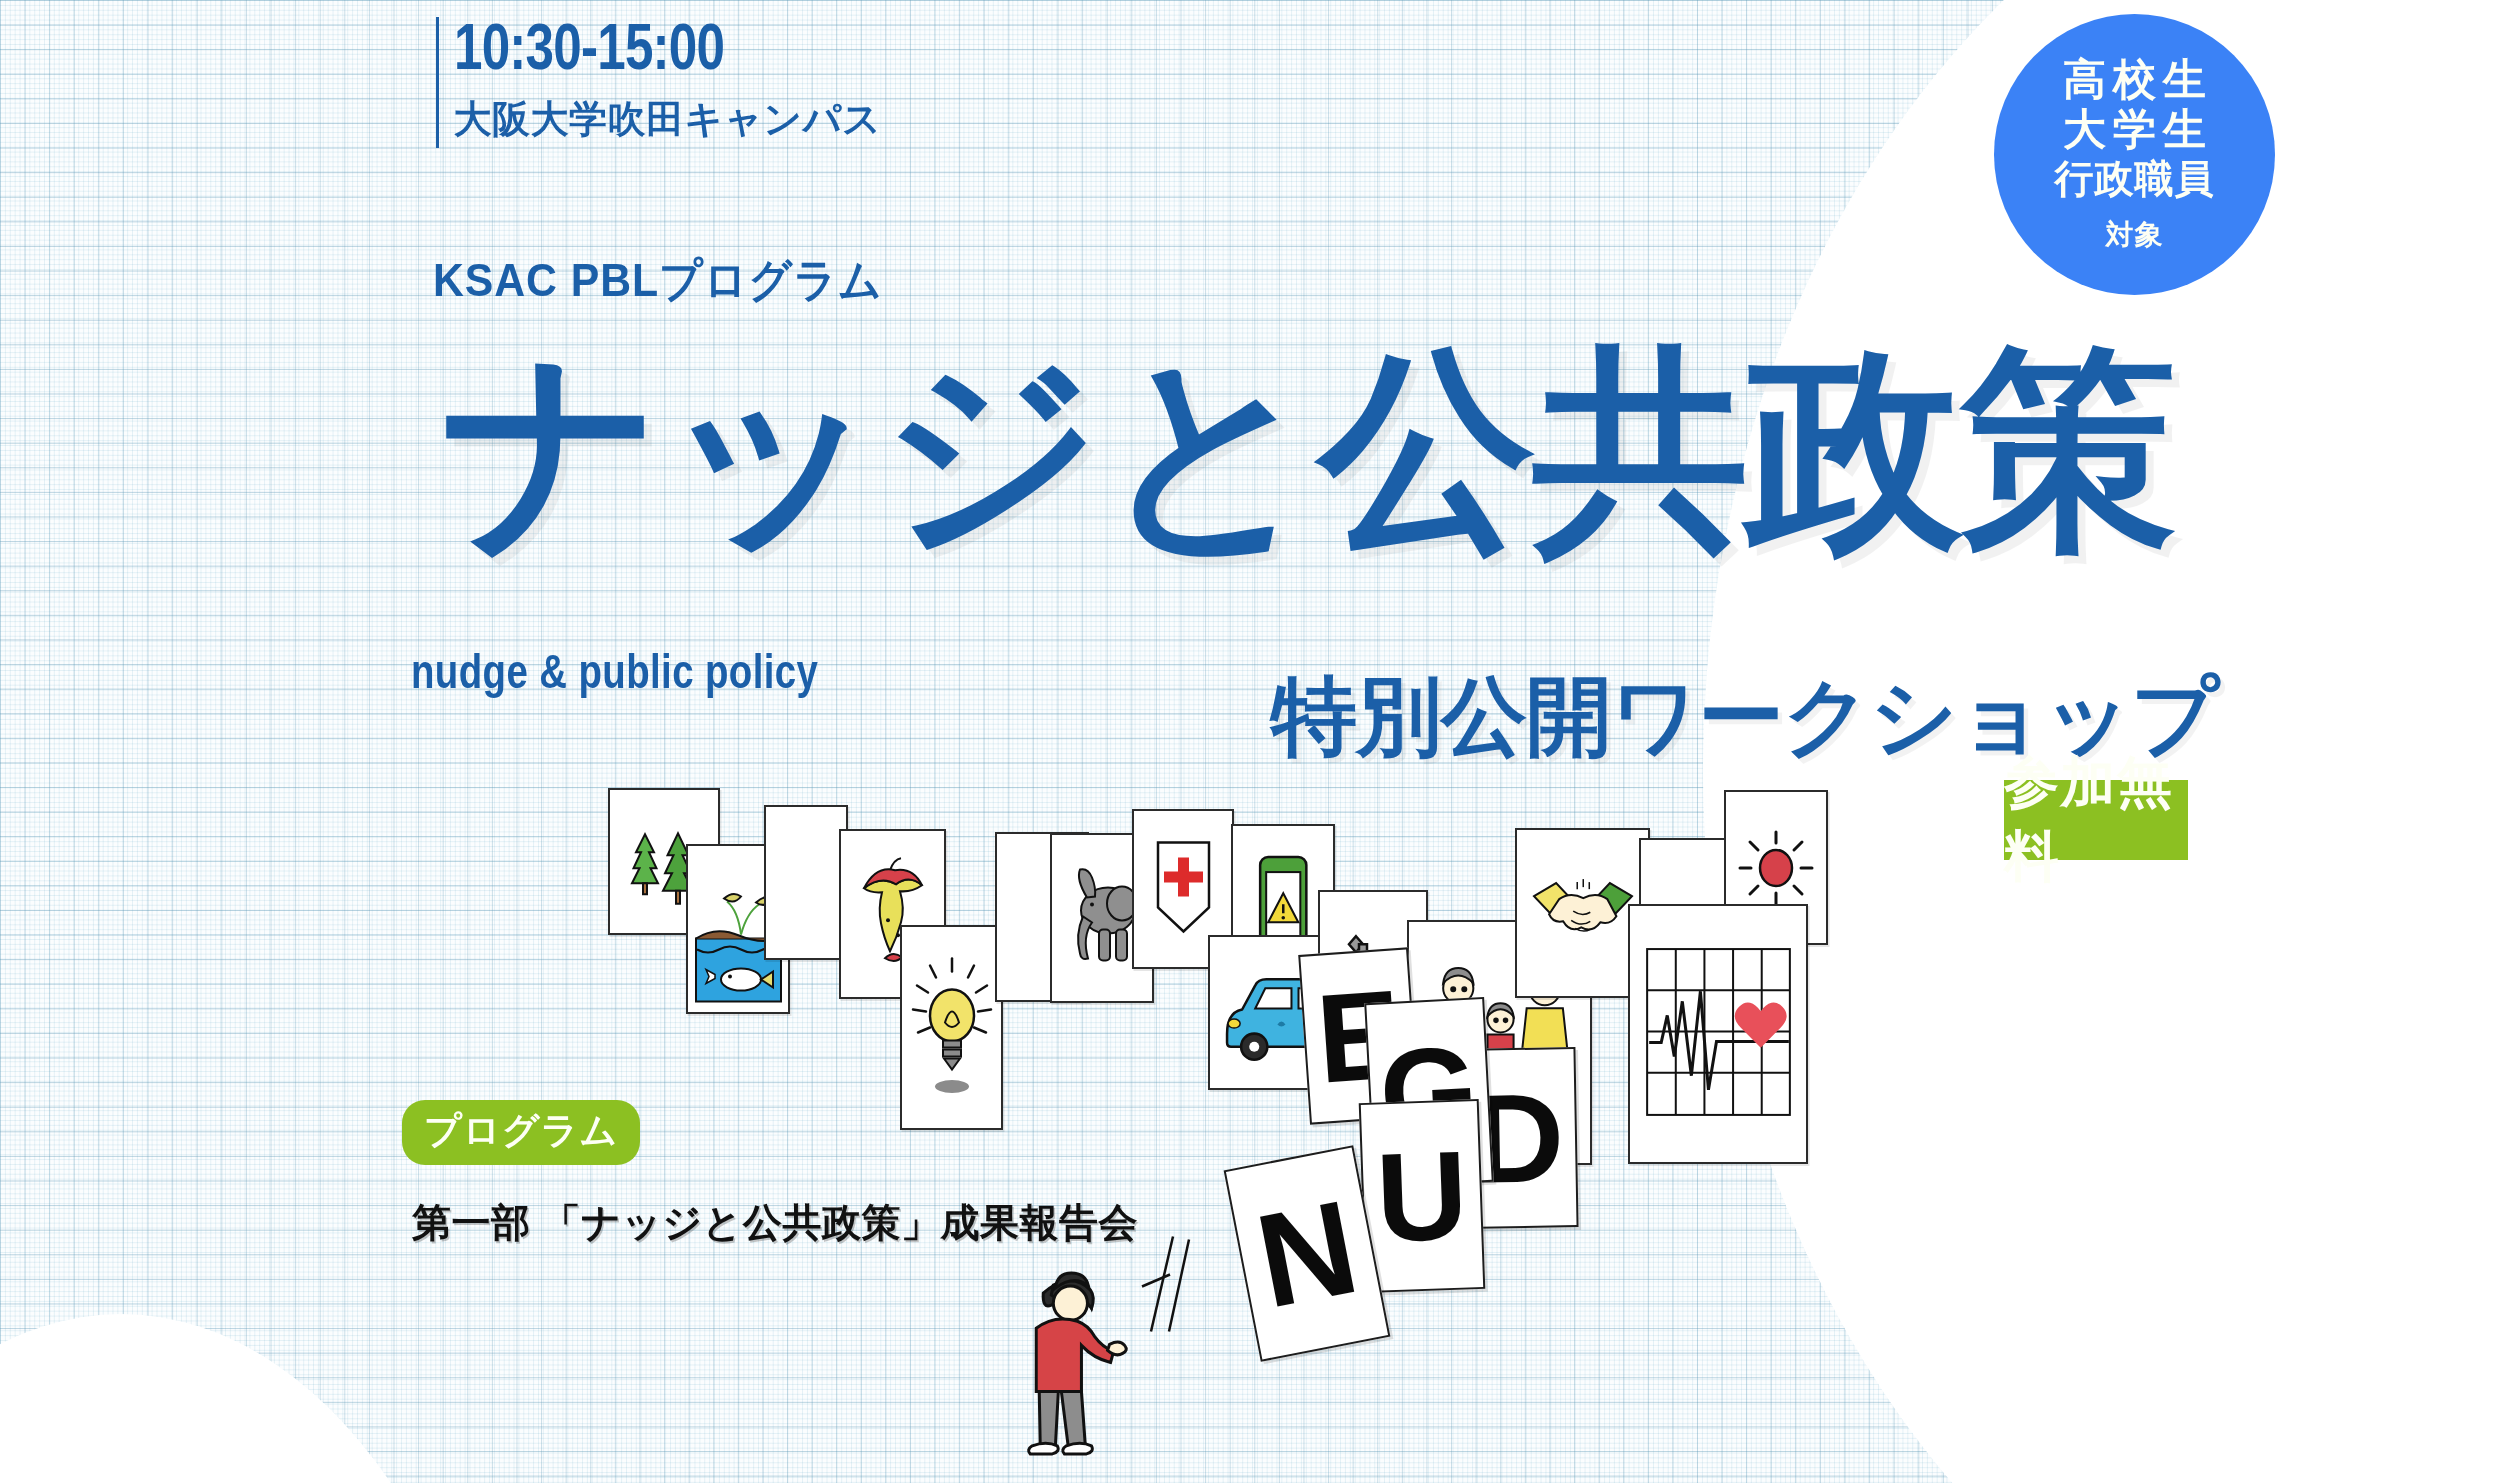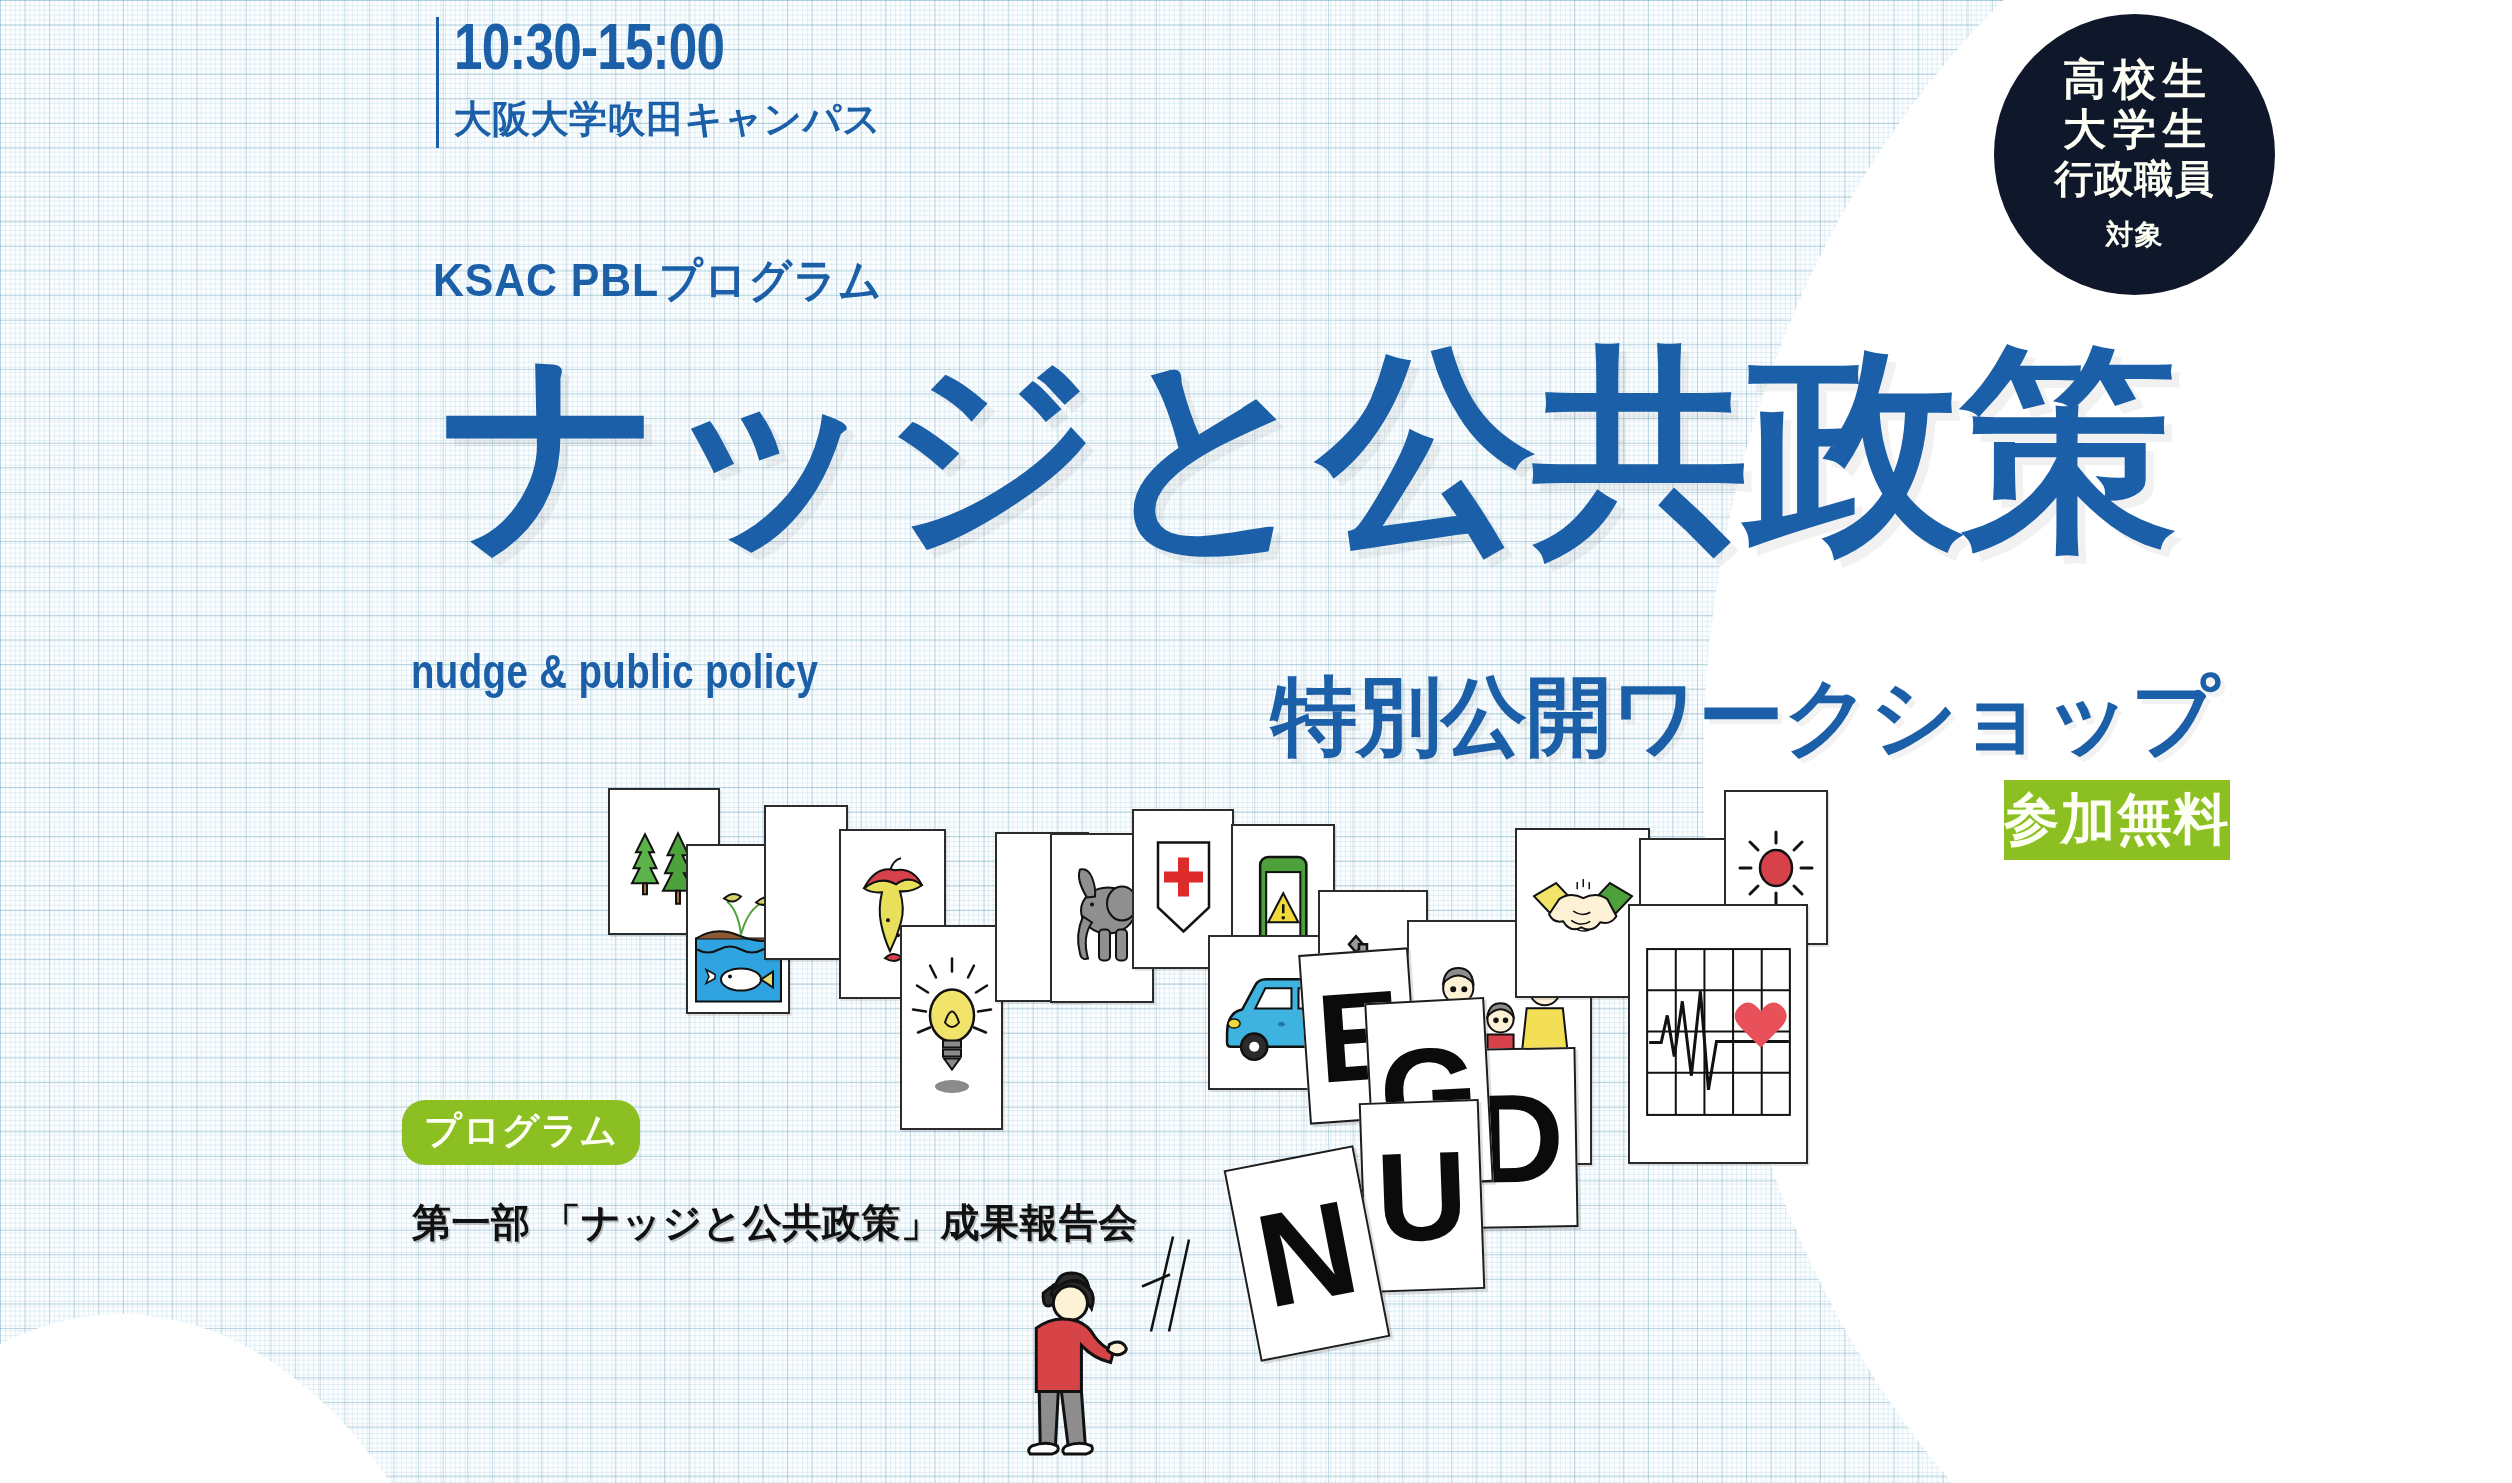--- a/index.html
+++ b/index.html
@@ -94,31 +94,31 @@
   }
   .ws-line{
     position:absolute;left:1271px;top:673px;
     color:#1b5fa8;font-weight:700;font-size:86px;line-height:1;white-space:nowrap;
     letter-spacing:-1px;text-shadow:4.5px 4.5px 0 rgba(0,0,0,.05);
   }
 
   
   .target-badge{
     position:absolute;left:1994px;top:14px;width:281px;height:281px;border-radius:50%;
-    background:#0f172a;color:#fdfff4;display:flex;flex-direction:column;
+    background:#3b82f6;color:#fdfff4;display:flex;flex-direction:column;
     align-items:center;justify-content:center;text-align:center;
   }
   .target-badge .l1,.target-badge .l2{font-size:43px;font-weight:700;letter-spacing:7px;
     line-height:1.16;text-indent:7px;}
   .target-badge .l3{font-size:39px;font-weight:700;letter-spacing:1px;line-height:1.2;margin-top:2px;}
   .target-badge .l4{font-size:28px;font-weight:700;letter-spacing:1px;margin-top:13px;}
 
   
   .free-badge{
-    position:absolute;left:2004px;top:780px;width:226px;height:80px;
+    position:absolute;left:2004px;top:780px;width:184px;height:80px;
     background:#8cc022;color:#fdfff4;display:flex;align-items:center;justify-content:center;
     font-size:55px;font-weight:700;letter-spacing:1.5px;
   }
 
   
   .prog-tag{
     position:absolute;left:402px;top:1100px;background:#8cc022;color:#fdfff4;
     border-radius:23px;padding:6px 22px 9px;font-size:37px;font-weight:700;letter-spacing:1px;
     display:inline-block;
     text-align:center;

